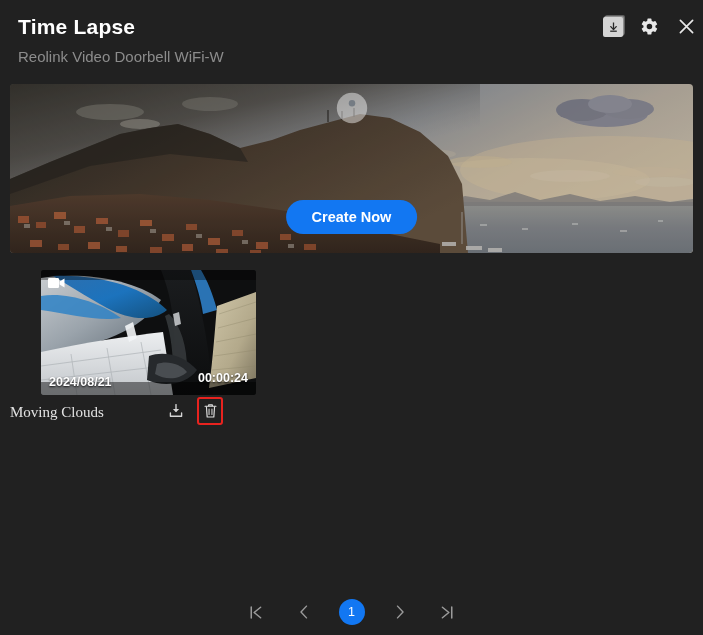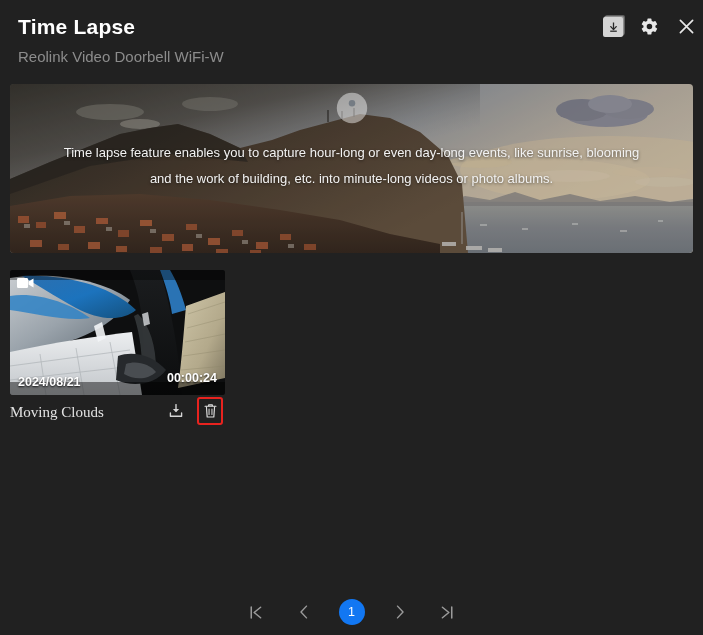--- a/index.html
+++ b/index.html
@@ -74,20 +74,21 @@
 
   
   .card {
     position: absolute; left: 10px; top: 270px;
     width: 215px;
   }
   .thumb {
     position: relative; width: 215px; height: 125px;
     border-radius: 3px; overflow: hidden; cursor: pointer;
     background: #111;
+    margin-left: 31px;
   }
   .thumb svg { display:block; width:100%; height:100%; }
   .cam-icon {
     position: absolute; left: 7px; top: 7px;
     width: 17px; height: 12px;
   }
   .thumb-date {
     position: absolute; left: 8px; bottom: 6px;
     font-size: 12.5px; color: #ffffff; font-weight: bold;
     text-shadow: 0 1px 2px rgba(0,0,0,.85);
@@ -289,22 +290,22 @@
     <div class="banner-overlay"></div>
 
     <div class="banner-logo">
       <svg viewBox="0 0 40 40" width="38" height="38" aria-hidden="true">
         <circle cx="20" cy="20" r="16" fill="#ffffff" opacity="0.45"></circle>
         <path d="M20 6 a14 14 0 0 1 0 28 a9 9 0 0 0 0 -28 z" fill="#ffffff" opacity="0.92"></path>
         <circle cx="20" cy="15" r="3.4" fill="#6f7780" opacity="0.9"></circle>
       </svg>
     </div>
 
-    <div class="banner-text">Time lapse feature enables you to capture hour-long or even day-long events, like sunrise, blooming and the work of building, etc. into minute-long videos or photo albums.</div>
-
+
+    <button class="create-btn">Create Now</button>
   </div>
 
   <div class="card">
     <div class="thumb">
       <svg viewBox="0 0 215 125" preserveAspectRatio="none">
         <defs>
           <linearGradient id="tgA" x1="0" y1="0" x2="1" y2="1">
             <stop offset="0" stop-color="#c8ccd0"></stop>
             <stop offset="0.5" stop-color="#9aa3ab"></stop>
             <stop offset="1" stop-color="#5f6a74"></stop>

